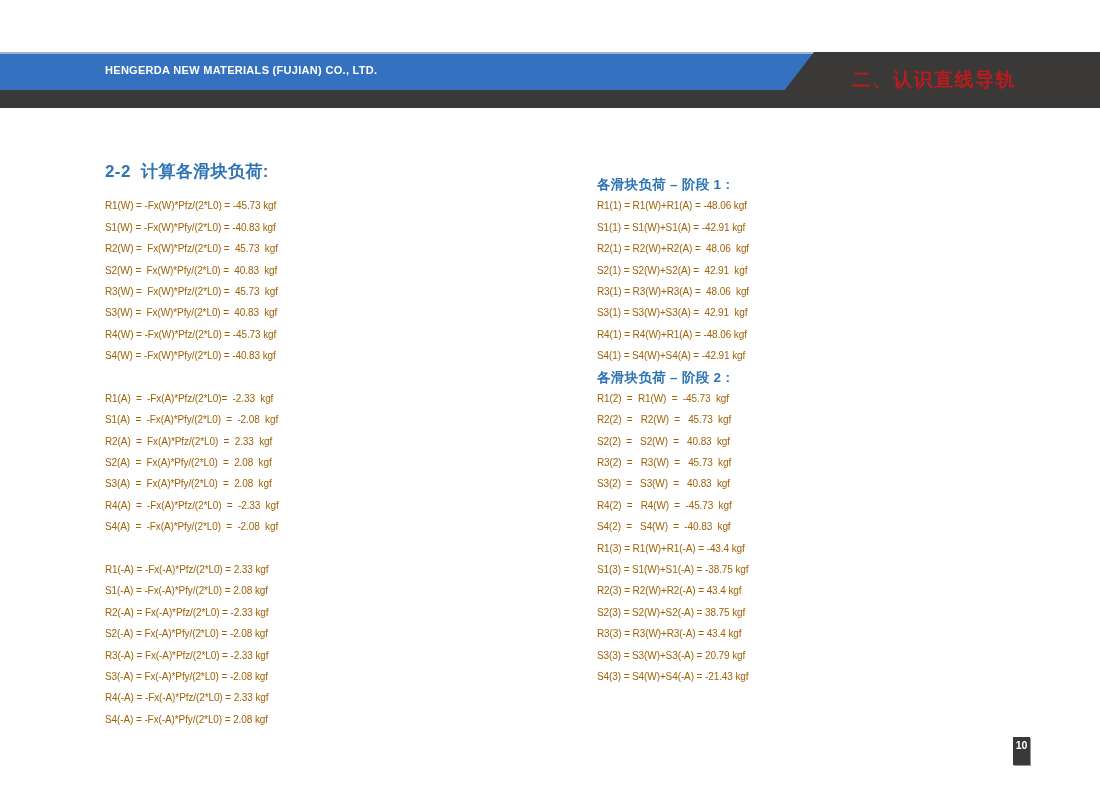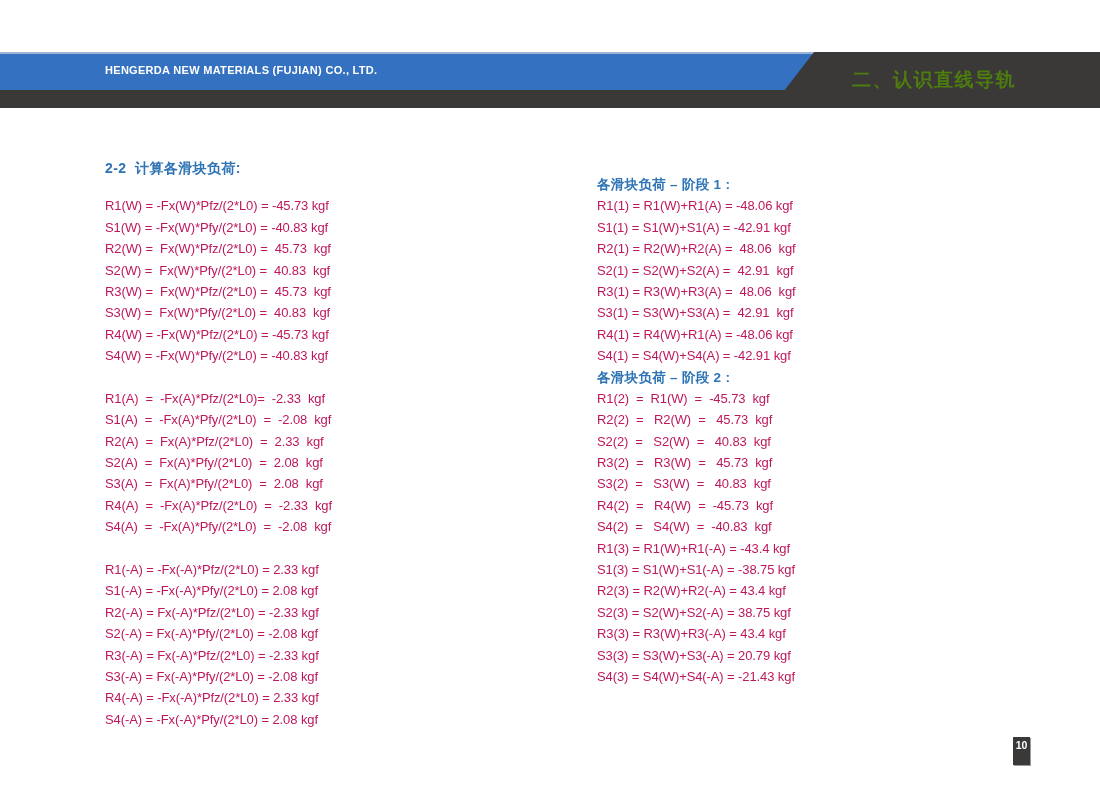--- a/index.html
+++ b/index.html
@@ -15,34 +15,34 @@
     position:absolute; left:0; top:52px; width:814px; height:38px; background:#3471c1;
     clip-path:polygon(0 0, 100% 0, 96.4% 100%, 0 100%);
     border-top:2px solid #9db3d6; box-sizing:border-box;
   }
   .company {
     position:absolute; left:105px; top:52px; height:38px; line-height:37px;
     color:#ffffff; font-size:11px; font-weight:bold; letter-spacing:0.3px; white-space:pre;
   }
   .section-title {
     position:absolute; top:52px; right:84px; height:57px; line-height:56px;
-    color:#4d7c0f; font-size:19px; font-weight:bold; letter-spacing:1.5px; white-space:pre;
+    color:#b91c1c; font-size:19px; font-weight:bold; letter-spacing:1.5px; white-space:pre;
   }
 
   
   .doc-title {
     position:absolute; left:105px; top:160px;
-    color:#2e74b5; font-size:14px; font-weight:bold; letter-spacing:0.4px; white-space:pre;
+    color:#2e74b5; font-size:17px; font-weight:bold; letter-spacing:0.4px; white-space:pre;
   }
   .col { position:absolute; top:174px; }
   .col-left  { left:105px; }
   .col-right { left:597px; }
   .row {
     height:21.4px; line-height:21.4px; white-space:pre;
-    font-size:13px; color:#be185d; letter-spacing:-0.1px;
+    font-size:10px; color:#a16207; letter-spacing:-0.1px;
   }
   .row.heading { color:#2e74b5; font-weight:bold; font-size:13.5px; letter-spacing:0.3px; }
 
   .page-badge {
     position:absolute; left:1013px; top:737px; width:17px; height:28px;
     background:#3b3838; color:#ffffff; font-size:10.5px; font-weight:bold;
     text-align:center; line-height:16px;
     box-shadow:1px 1px 0 #9a9a9a;
   }
 </style>

